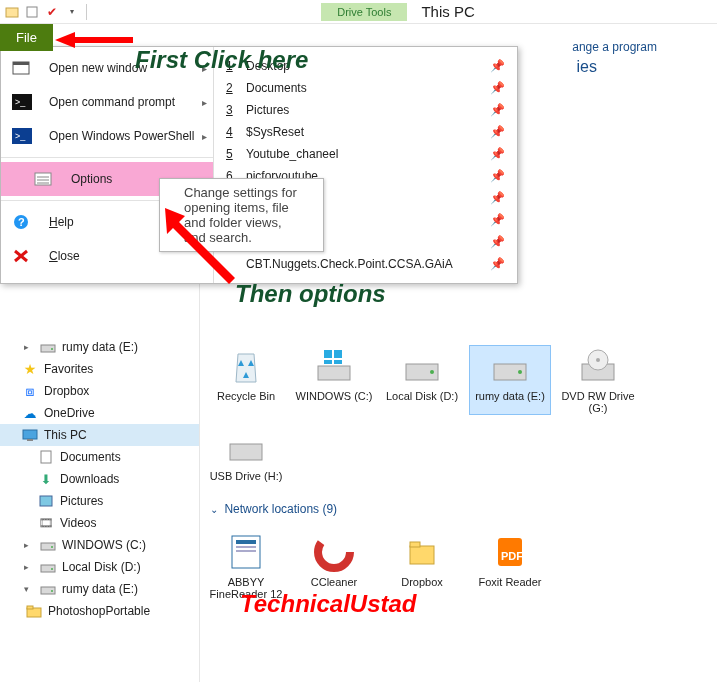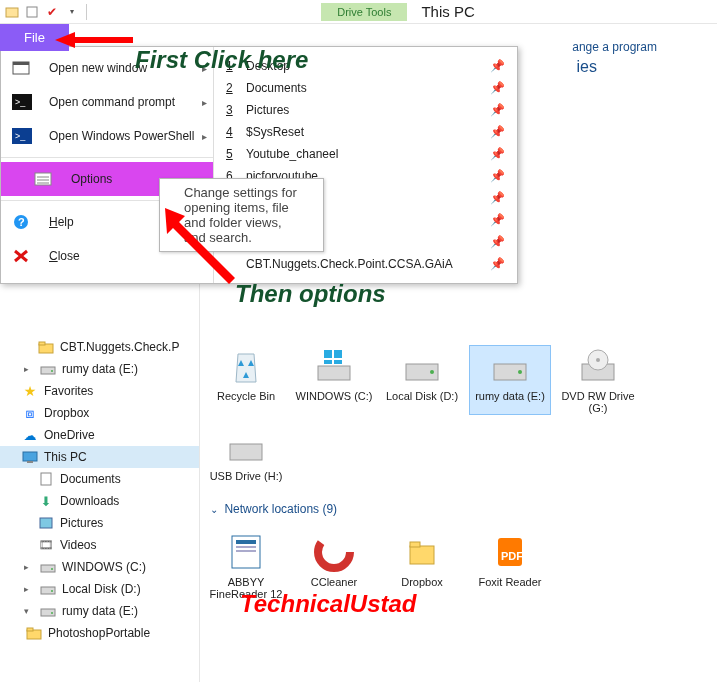--- a/index.html
+++ b/index.html
@@ -7,25 +7,25 @@
 
   
   .titlebar { height: 24px; display: flex; align-items: center; gap: 4px; padding: 2px 4px; border-bottom: 1px solid #e6e6e6; }
   .qat-icon { width: 16px; height: 16px; display: flex; align-items: center; justify-content: center; }
   .sep-v { width: 1px; height: 16px; background: #ccc; margin: 0 2px; }
   .titlebar .spacer { flex: 1; }
   .drive-tools { background: #c6e6b0; color: #2e7d32; font-size: 11px; padding: 3px 16px; }
   .title-text { font-size: 15px; padding: 0 10px; color: #222; }
 
   
-  .file-tab { position: absolute; top: 24px; left: 0; background: #8b5cf6; color: #fff; padding: 6px 24px; font-size: 13px; z-index: 30; }
+  .file-tab { position: absolute; top: 24px; left: 0; background: #4d7c0f; color: #fff; padding: 6px 16px; font-size: 13px; z-index: 30; }
   .menu-panel { position: absolute; top: 46px; left: 0; width: 518px; background: #fff; border: 1px solid #bbb; box-shadow: 2px 2px 6px rgba(0,0,0,.25); z-index: 20; display: flex; }
   .menu-left { width: 213px; border-right: 1px solid #ddd; padding: 4px 0; }
   .menu-item { display: flex; align-items: center; gap: 16px; padding: 8px 10px; font-size: 12px; color: #222; cursor: default; position: relative; }
-  .menu-item.hover { background: #d946ef; padding-left: 32px; }
+  .menu-item.hover { background: #f9a8d4; padding-left: 32px; }
   .menu-item .icon { width: 22px; height: 18px; flex: 0 0 22px; display: flex; align-items: center; justify-content: center; }
   .menu-item .arrow { position: absolute; right: 6px; font-size: 10px; color: #666; }
   .menu-item .ul { text-decoration: underline; }
   .menu-left hr { border: none; border-top: 1px solid #e2e2e2; margin: 4px 0; }
 
   .menu-right { flex: 1; padding: 8px 12px; }
   .freq-row { display: flex; align-items: center; gap: 10px; padding: 4px 0; font-size: 12px; color: #222; }
   .freq-row .num { width: 10px; text-decoration: underline; color: #222; }
   .freq-row .pin { margin-left: auto; color: #555; font-size: 12px; }
 
@@ -214,29 +214,20 @@
 </svg>
 <div class="anno" style="top:280px;left:235px;font-size:24px;">Then options</div>
 <svg style="position:absolute;top:198px;left:155px;z-index:40" width="90" height="90">
   <polygon points="10,10 30,18 24,24 80,80 74,86 18,30 12,36" fill="#ff0000"></polygon>
 </svg>
 <div class="watermark">TechnicalUstad</div>
 
 <div class="explorer">
   <div class="sidebar" id="sidebar">
       <div class="side-item sub">
-        <span class="side-ico">
-          <svg width="16" height="14">
-            <rect x="1" y="4" width="14" height="9" fill="#ffd86b" stroke="#c9a33a"></rect>
-            <rect x="1" y="2" width="6" height="3" fill="#ffd86b" stroke="#c9a33a"></rect>
-          </svg>
-        </span>
-        <span>CBT.Nuggets.Check.P</span>
-      </div>
-      <div class="side-item sub">
         <span class="caret">▸</span>
         <span class="side-ico">
           <svg width="16" height="14">
             <rect x="1" y="5" width="14" height="7" fill="#d9d9d9" stroke="#888"></rect>
             <circle cx="12" cy="9" r="1" fill="#4caf50"></circle>
           </svg>
         </span>
         <span>rumy data (E:)</span>
       </div>
       <div class="side-item">

